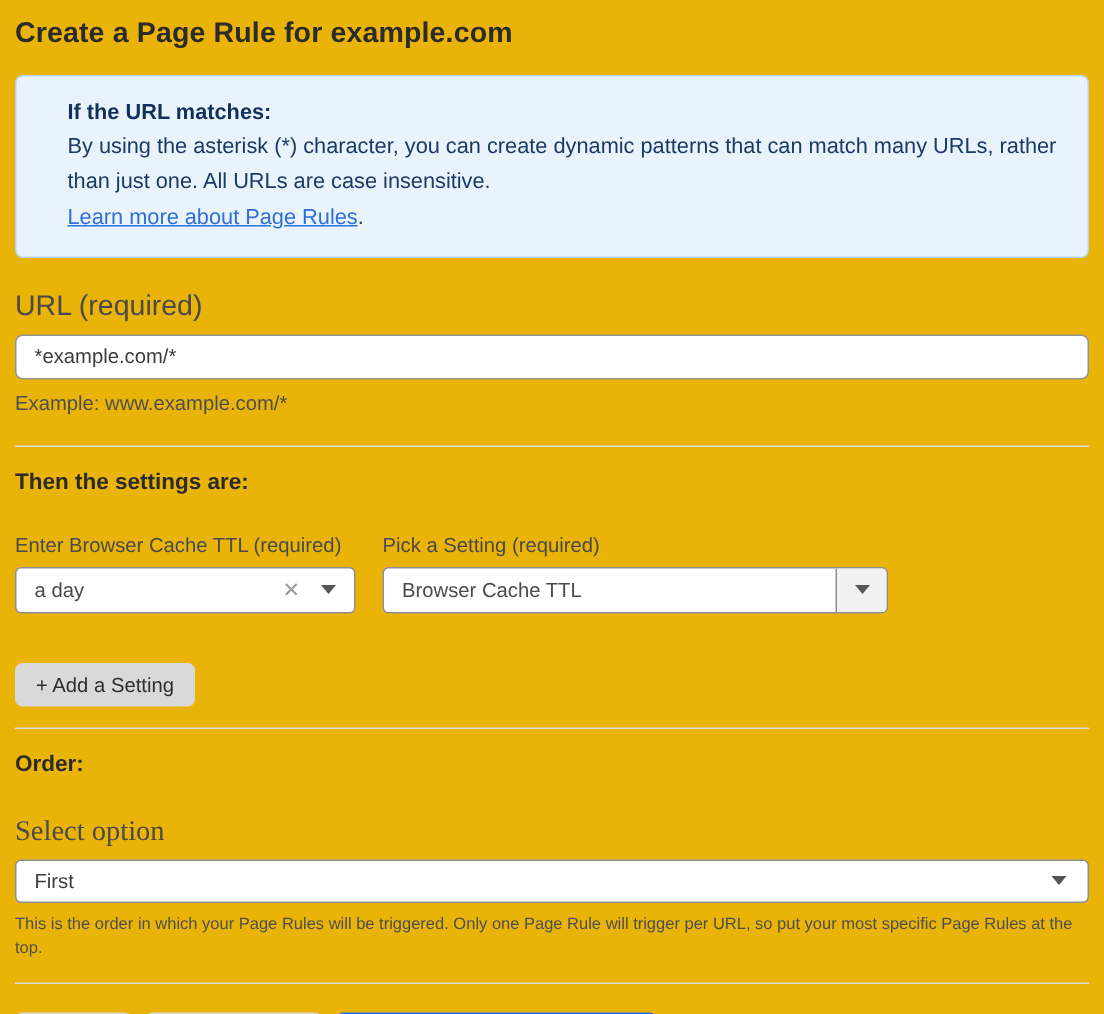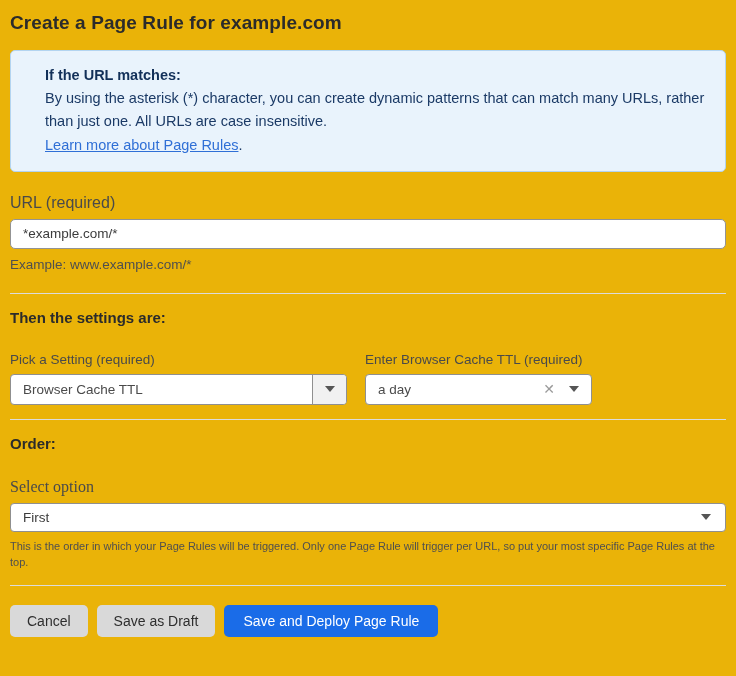--- a/index.html
+++ b/index.html
@@ -36,21 +36,21 @@
     font-weight: bold;
     color: #123059;
   }
   .info-box .info-body { color: #1b3a66; }
   .info-link {
     color: #2f6fd6;
     text-decoration: underline;
     cursor: pointer;
   }
   .field-label {
-    font-size: 16px;
+    font-size: 19px;
     color: #4a4a4a;
     margin-top: 22px;
   }
   .text-input {
     margin-top: 7px;
     width: 716px;
     height: 30px;
     border: 1px solid #939393;
     border-radius: 5px;
     padding: 0 12px;
@@ -186,39 +186,40 @@
 
   <div class="field-label">URL (required)</div>
   <input type="text" class="text-input" value="*example.com/*" style="">
   <div class="helper-text">Example: www.example.com/*</div>
 
   <hr class="divider">
 
   <div class="section-heading">Then the settings are:</div>
 
   <div class="settings-row">
+    <div class="settings-col">
+      <div class="col-label">Enter Browser Cache TTL (required)</div>
+      <div class="dropdown dropdown-ttl">
+        <span class="dd-value">a day</span>
+        <span class="clear-x">✕</span>
+        <span class="caret"></span>
+      </div>
+    </div>
     <div class="settings-col">
       <div class="col-label">Pick a Setting (required)</div>
       <div class="dropdown dropdown-setting">
         <span class="dd-value">Browser Cache TTL</span>
         <span class="dd-arrow-seg">
           <span class="caret"></span>
         </span>
       </div>
     </div>
-    <div class="settings-col">
-      <div class="col-label">Enter Browser Cache TTL (required)</div>
-      <div class="dropdown dropdown-ttl">
-        <span class="dd-value">a day</span>
-        <span class="clear-x">✕</span>
-        <span class="caret"></span>
-      </div>
-    </div>
-  </div>
-
+  </div>
+
+  <button class="btn btn-add">+ Add a Setting</button>
 
   <hr class="divider" style="margin-top:14px;">
 
   <div class="section-heading">Order:</div>
 
   <div class="field-label" style="margin-top:26px;font-family:Liberation Serif, serif;">Select option</div>
   <div class="select-box">
     <span class="dd-value">First</span>
     <span class="caret"></span>
   </div>

